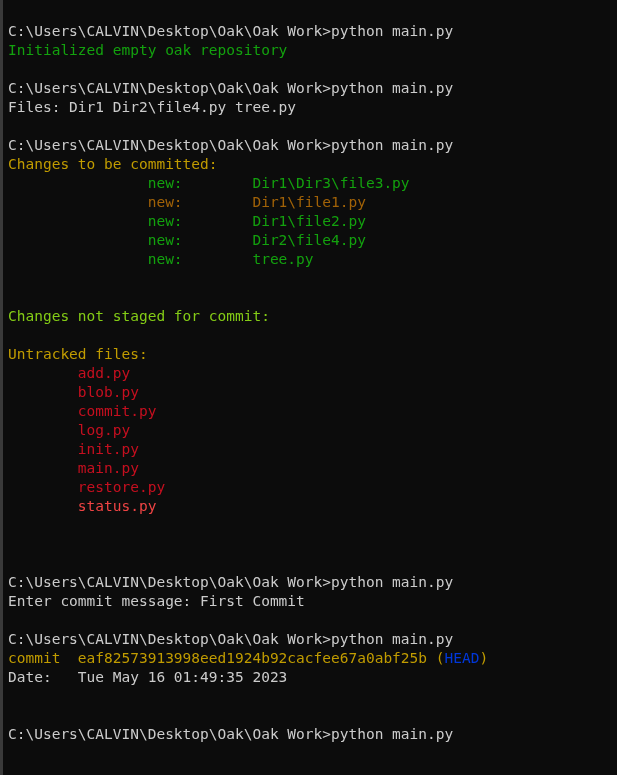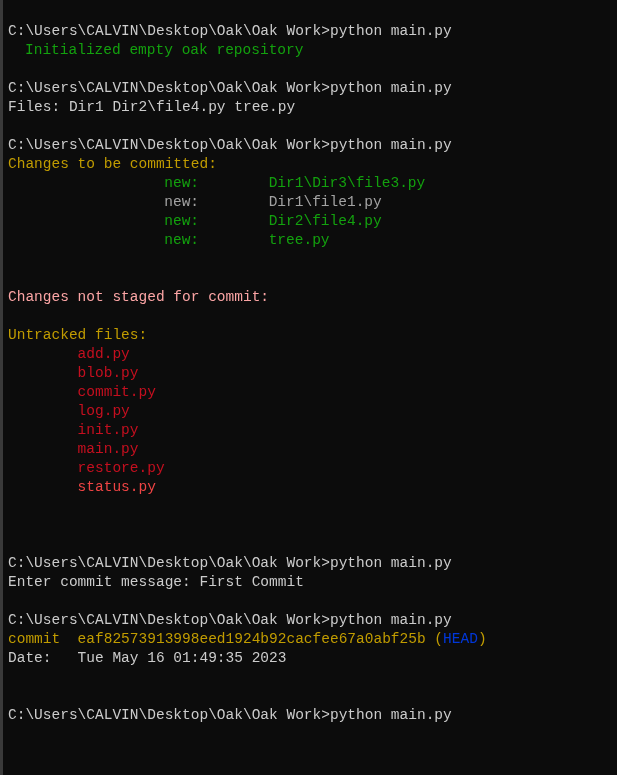--- a/index.html
+++ b/index.html
@@ -14,21 +14,20 @@
     overflow: hidden;
     font-family: "DejaVu Sans Mono", "Liberation Mono", monospace;
   }
   #terminal {
     position: relative;
     width: 617px;
     height: 775px;
     background: #0c0c0c;
     box-sizing: border-box;
     padding: 22px 0 0 8px;
-    font-family: Liberation Mono, monospace;
   }
   
   #left-edge {
     position: absolute;
     left: 0;
     top: 0;
     width: 3px;
     height: 775px;
     background: #3a3a3a;
   }
@@ -41,47 +40,48 @@
     line-height: 19px;
     font-size: 14.5px;
     white-space: pre;
     letter-spacing: 0;
     color: #cccccc;
   }
   .line.blank {
     color: transparent;
   }
   .c-default { color: #cccccc; }
-  .c-green   { color: #13a10e; margin-left: 17px; }
+  .c-green   { color: #13a10e; }
   .c-yellow  { color: #c19c00; }
   .c-red     { color: #c50f1f; }
   .c-blue    { color: #0037da; }
   span { white-space: pre; }
 </style>
 </head>
 <body>
 
 <div id="terminal" title="Command Prompt" style="background: rgb(12, 12, 12);">
   <div id="left-edge" style="background: rgb(58, 58, 58);"></div>
   <div id="screen-buffer">
       <div class="line"><span class="c-default" style="color: rgb(204, 204, 204);">C:\Users\CALVIN\Desktop\Oak\Oak Work&gt;python main.py</span></div>
       <div class="line"><span class="c-green" style="color: rgb(19, 161, 14);">Initialized empty oak repository</span></div>
       <div class="line blank"> </div>
       <div class="line"><span class="c-default" style="color: rgb(204, 204, 204);">C:\Users\CALVIN\Desktop\Oak\Oak Work&gt;python main.py</span></div>
       <div class="line"><span class="c-default" style="color: rgb(204, 204, 204);">Files: Dir1 Dir2\file4.py tree.py</span></div>
       <div class="line blank"> </div>
       <div class="line"><span class="c-default" style="color: rgb(204, 204, 204);">C:\Users\CALVIN\Desktop\Oak\Oak Work&gt;python main.py</span></div>
       <div class="line"><span class="c-yellow" style="color: rgb(193, 156, 0);">Changes to be committed:</span></div>
       <div class="line"><span class="c-green" style="color: rgb(19, 161, 14);">                new:        Dir1\Dir3\file3.py</span></div>
-      <div class="line"><span class="c-green" style="color: #a3a3a3;">                new:        Dir1\file1.py</span></div>
+      <div class="line"><span class="c-green" style="color: #a16207;">                new:        Dir1\file1.py</span></div>
+      <div class="line"><span class="c-green" style="color: rgb(19, 161, 14);">                new:        Dir1\file2.py</span></div>
       <div class="line"><span class="c-green" style="color: rgb(19, 161, 14);">                new:        Dir2\file4.py</span></div>
       <div class="line"><span class="c-green" style="color: rgb(19, 161, 14);">                new:        tree.py</span></div>
       <div class="line blank"> </div>
       <div class="line blank"> </div>
-      <div class="line"><span class="c-yellow" style="color: #fca5a5;">Changes not staged for commit:</span></div>
+      <div class="line"><span class="c-yellow" style="color: #84cc16;">Changes not staged for commit:</span></div>
       <div class="line blank"> </div>
       <div class="line"><span class="c-yellow" style="color: rgb(193, 156, 0);">Untracked files:</span></div>
       <div class="line"><span class="c-red" style="color: rgb(197, 15, 31);">        add.py</span></div>
       <div class="line"><span class="c-red" style="color: rgb(197, 15, 31);">        blob.py</span></div>
       <div class="line"><span class="c-red" style="color: rgb(197, 15, 31);">        commit.py</span></div>
       <div class="line"><span class="c-red" style="color: rgb(197, 15, 31);">        log.py</span></div>
       <div class="line"><span class="c-red" style="color: rgb(197, 15, 31);">        init.py</span></div>
       <div class="line"><span class="c-red" style="color: rgb(197, 15, 31); text-align: center;">        main.py</span></div>
       <div class="line"><span class="c-red" style="color: rgb(197, 15, 31);">        restore.py</span></div>
       <div class="line"><span class="c-red" style="color: #ef4444; margin-top: 48px;">        status.py</span></div>

